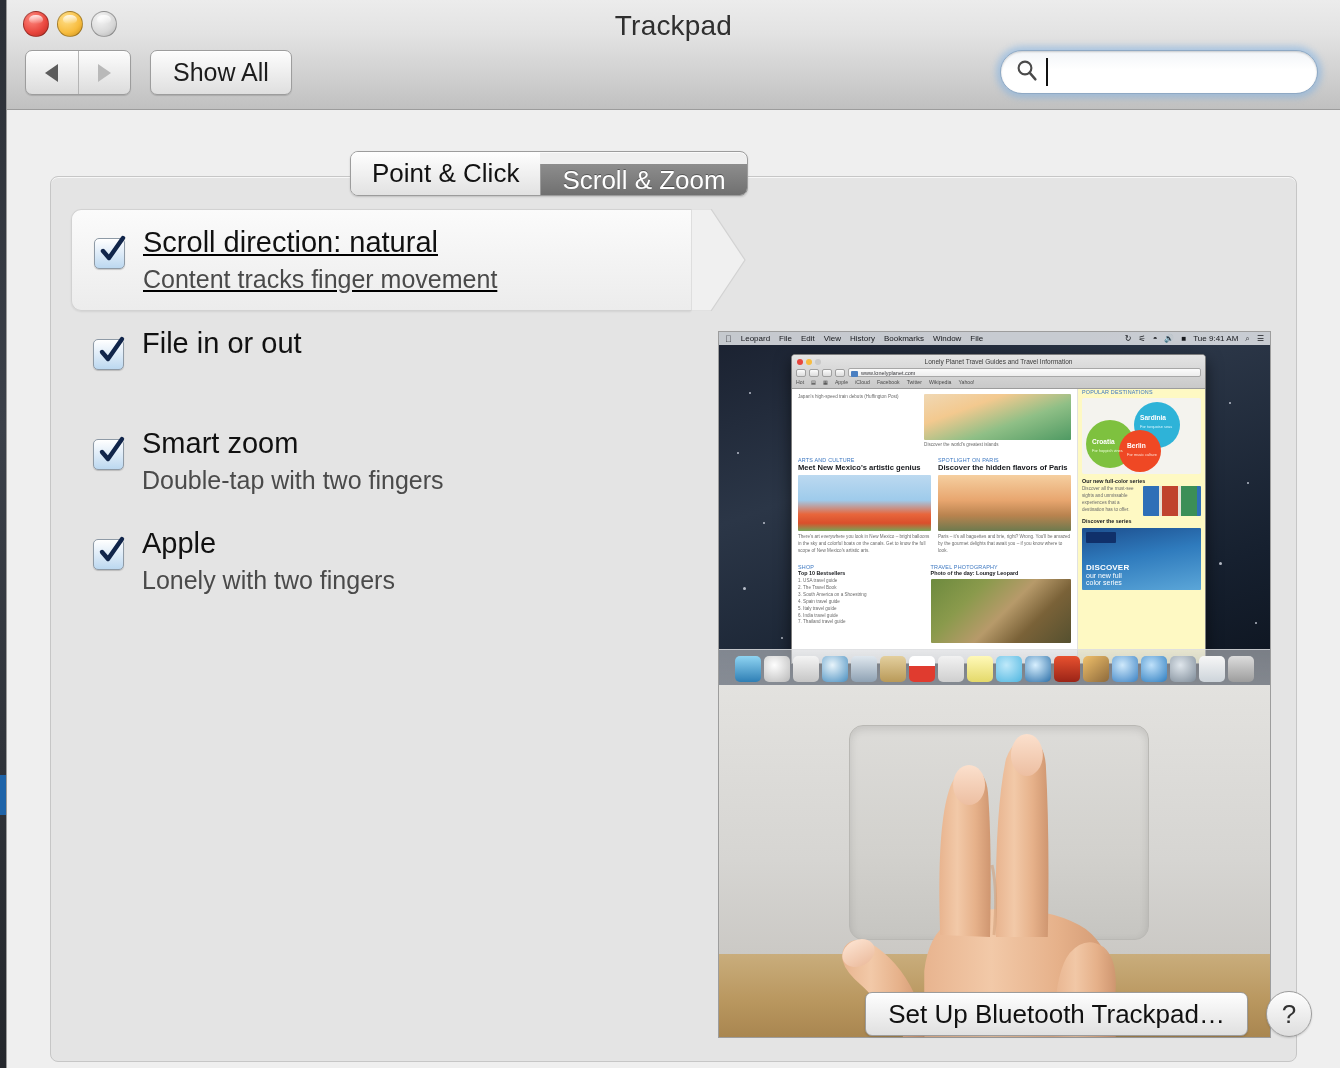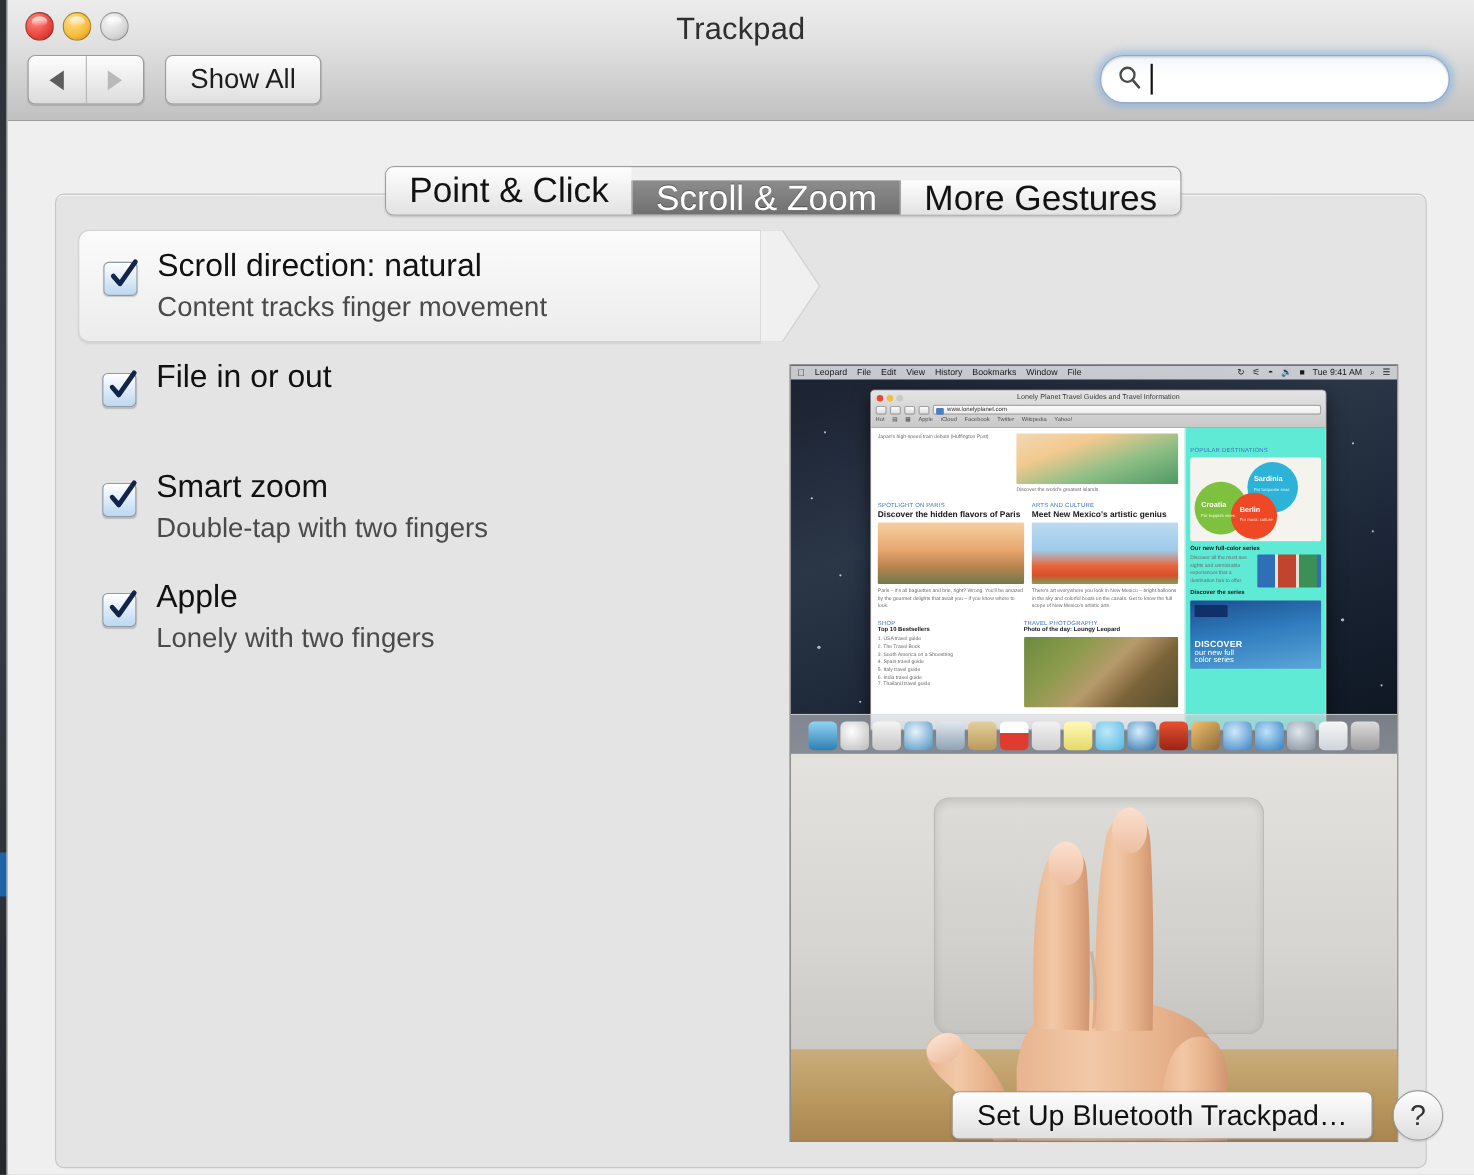--- a/index.html
+++ b/index.html
@@ -173,21 +173,21 @@
     height: 45px;
     border: 1px solid #9c9c9c;
     border-radius: 8px;
     overflow: hidden;
     box-shadow: 0 1px 2px rgba(0,0,0,.16), 0 1px 0 rgba(255,255,255,.7) inset;
     z-index: 5;
   }
   .tab {
     display: flex; align-items: center; justify-content: center;
     padding: 16px 21px;
-    font-size: 32px;
+    font-size: 26px;
     color: #121212;
     background: linear-gradient(180deg,#fefefe,#e2e2e2);
     cursor: default;
     white-space: nowrap;
   }
   .tab + .tab { border-left: 1px solid #9c9c9c; margin-top: 12px; }
   .tab.active {
     background: linear-gradient(180deg,#8d8d8d,#6f6f6f);
     color: #fff;
     text-shadow: 0 -1px 0 rgba(0,0,0,.35);
@@ -217,20 +217,21 @@
     align-items: flex-start;
     padding: 14px 0 14px 22px;
     min-height: 100px;
   }
   .option-row.selected {
     background: linear-gradient(180deg,#fbfbfb,#ececec);
     border: 1px solid #d2d2d2;
     border-right: none;
     border-radius: 10px 0 0 10px;
     box-shadow: 0 1px 2px rgba(0,0,0,.08);
+    text-decoration: underline;
   }
   
   .option-row.selected .pointer {
     position: absolute;
     right: -56px; top: -1px;
     width: 56px; height: calc(100% + 2px);
   }
   .option-row.selected .pointer svg { display: block; }
 
   .checkbox {
@@ -344,21 +345,21 @@
     width: 7px; height: 6px; border-radius: 1px; background: #4a7fc1;
   }
   .safari-bm {
     position: absolute; left: 4px; right: 4px; top: 24px;
     display: flex; align-items: center; gap: 7px;
     font-size: 5.2px; color: #4b4b4b;
   }
 
   .page { position: absolute; top: 34px; left: 0; right: 0; bottom: 0; background: #fff; display: flex; }
   .page-main { flex: 1; padding: 5px 6px; position: relative; }
-  .page-side { width: 128px; border-left: 1px solid #e2e2e2; padding: 18px 4px; background: #5eead4; }
+  .page-side { width: 128px; border-left: 1px solid #e2e2e2; padding: 0 4px; background: #fef9c3; }
 
   .kicker { font-size: 5.4px; color: #3a76c0; letter-spacing: .2px; }
   .headline { font-size: 7.6px; color: #16181c; font-weight: bold; line-height: 1.25; }
   .tiny { font-size: 4.6px; color: #6b6b6b; line-height: 1.5; }
   .tiny-b { font-size: 5.4px; color: #16181c; font-weight: bold; }
 
   .hero-img {
     width: 100%; height: 46px; border-radius: 1px;
     background: linear-gradient(160deg,#f0d8b4 0%, #f3c98f 30%, #8fbf86 62%, #4f9a63 100%);
   }
@@ -499,21 +500,20 @@
       </div>
       <div id="caret"></div>
     </div>
   </div>
 
   <div id="body-area">
 
     <div id="tabbar">
       <div class="tab">Point &amp; Click</div>
       <div class="tab active">Scroll &amp; Zoom</div>
-      <div class="tab">More Gestures</div>
     </div>
 
     <div id="panel">
 
       <div id="options">
 
         <div class="option-row selected">
           <div class="pointer">
             <svg width="56" height="102" viewBox="0 0 56 102" preserveAspectRatio="none">
               <path d="M0,0 L20,0 L54,51 L20,102 L0,102 Z" fill="#f0f0f0" stroke="#d2d2d2" stroke-width="1.2"></path>
@@ -638,30 +638,30 @@
                     <div class="tiny">Japan's high-speed train debuts (Huffington Post)</div>
                   </div>
                   <div style="flex:1;">
                     <div class="hero-img"></div>
                     <div class="tiny" style="margin-top:2px;">Discover the world's greatest islands</div>
                   </div>
                 </div>
 
                 <div style="display:flex;gap:7px;margin-top:8px;">
                   <div style="flex:1;">
+                    <div class="kicker">ARTS AND CULTURE</div>
+                    <div class="headline">Meet New Mexico's artistic genius</div>
+                    <div class="balloons" style="margin-top:3px;"></div>
+                    <div class="tiny" style="margin-top:3px;">There's art everywhere you look in New Mexico – bright balloons in the sky and colorful boats on the canals. Get to know the full scope of New Mexico's artistic arts.</div>
+                  </div>
+                  <div style="flex:1;">
                     <div class="kicker">SPOTLIGHT ON PARIS</div>
                     <div class="headline">Discover the hidden flavors of Paris</div>
                     <div class="paris" style="margin-top:3px;"></div>
                     <div class="tiny" style="margin-top:3px;">Paris – it's all baguettes and brie, right? Wrong. You'll be amazed by the gourmet delights that await you – if you know where to look.</div>
-                  </div>
-                  <div style="flex:1;">
-                    <div class="kicker">ARTS AND CULTURE</div>
-                    <div class="headline">Meet New Mexico's artistic genius</div>
-                    <div class="balloons" style="margin-top:3px;"></div>
-                    <div class="tiny" style="margin-top:3px;">There's art everywhere you look in New Mexico – bright balloons in the sky and colorful boats on the canals. Get to know the full scope of New Mexico's artistic arts.</div>
                   </div>
                 </div>
 
                 <div style="display:flex;gap:7px;margin-top:9px;">
                   <div style="width:46%;">
                     <div class="kicker">SHOP</div>
                     <div class="tiny-b">Top 10 Bestsellers</div>
                     <div class="tiny" style="margin-top:2px;">1. USA travel guide</div>
                     <div class="tiny">2. The Travel Book</div>
                     <div class="tiny">3. South America on a Shoestring</div>

